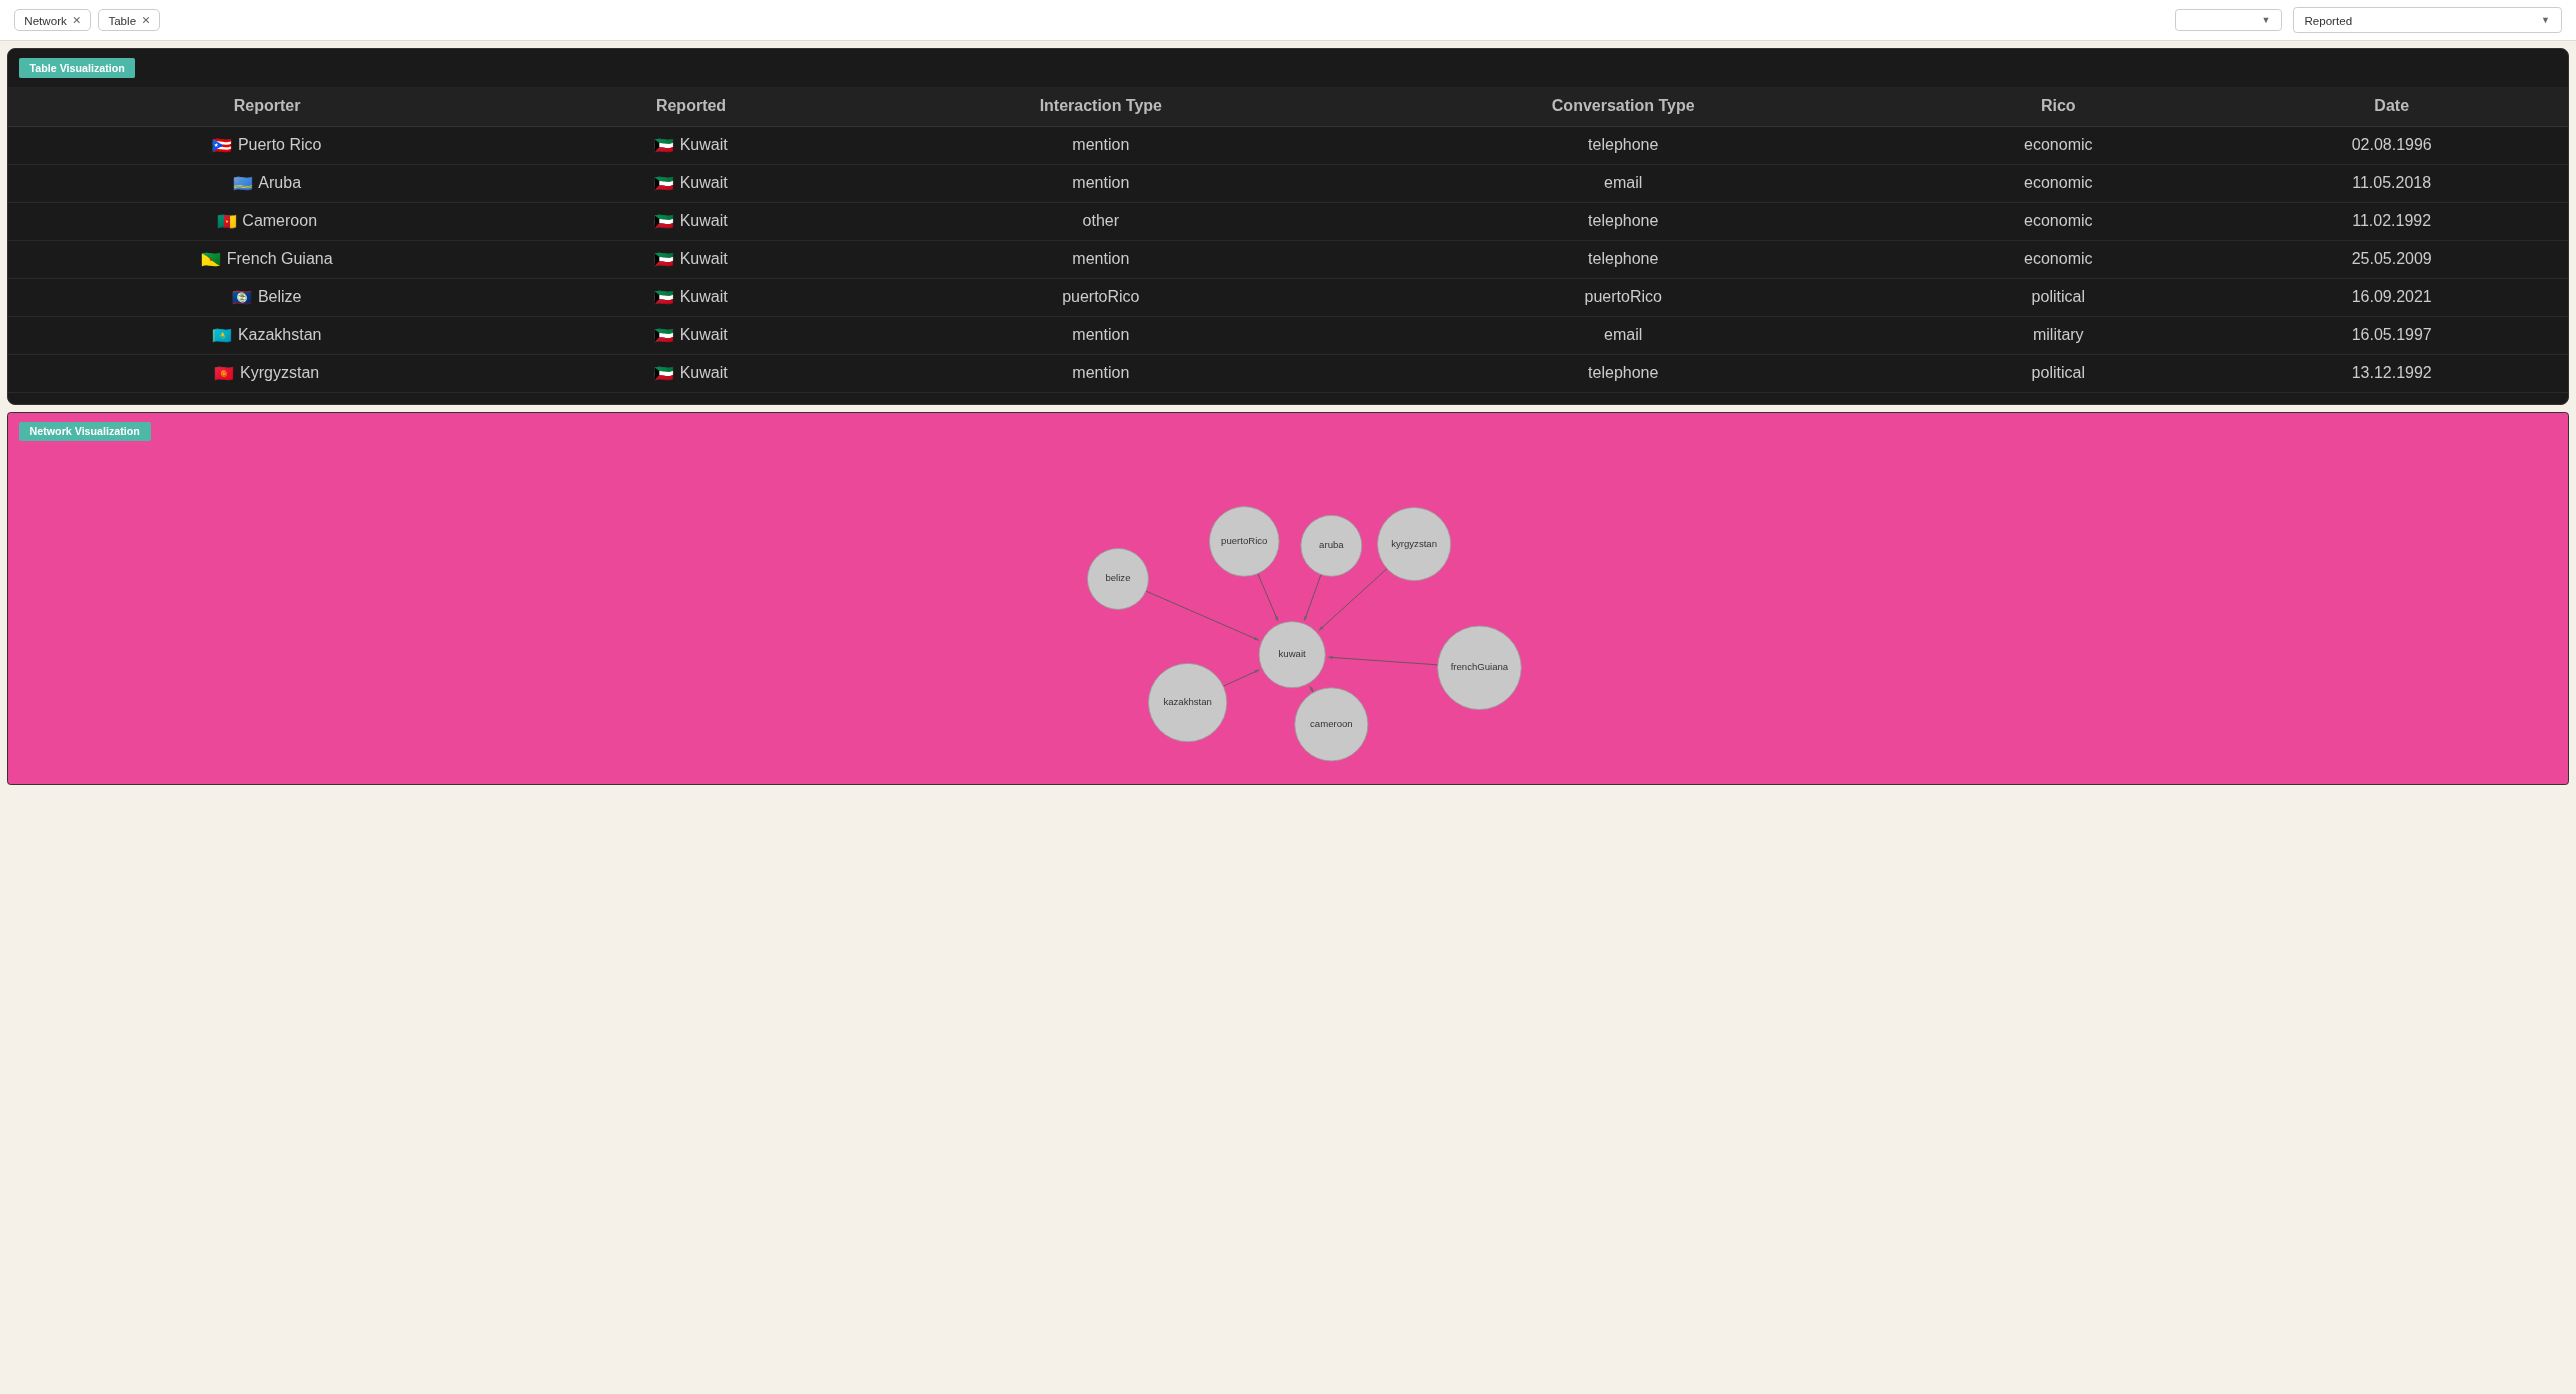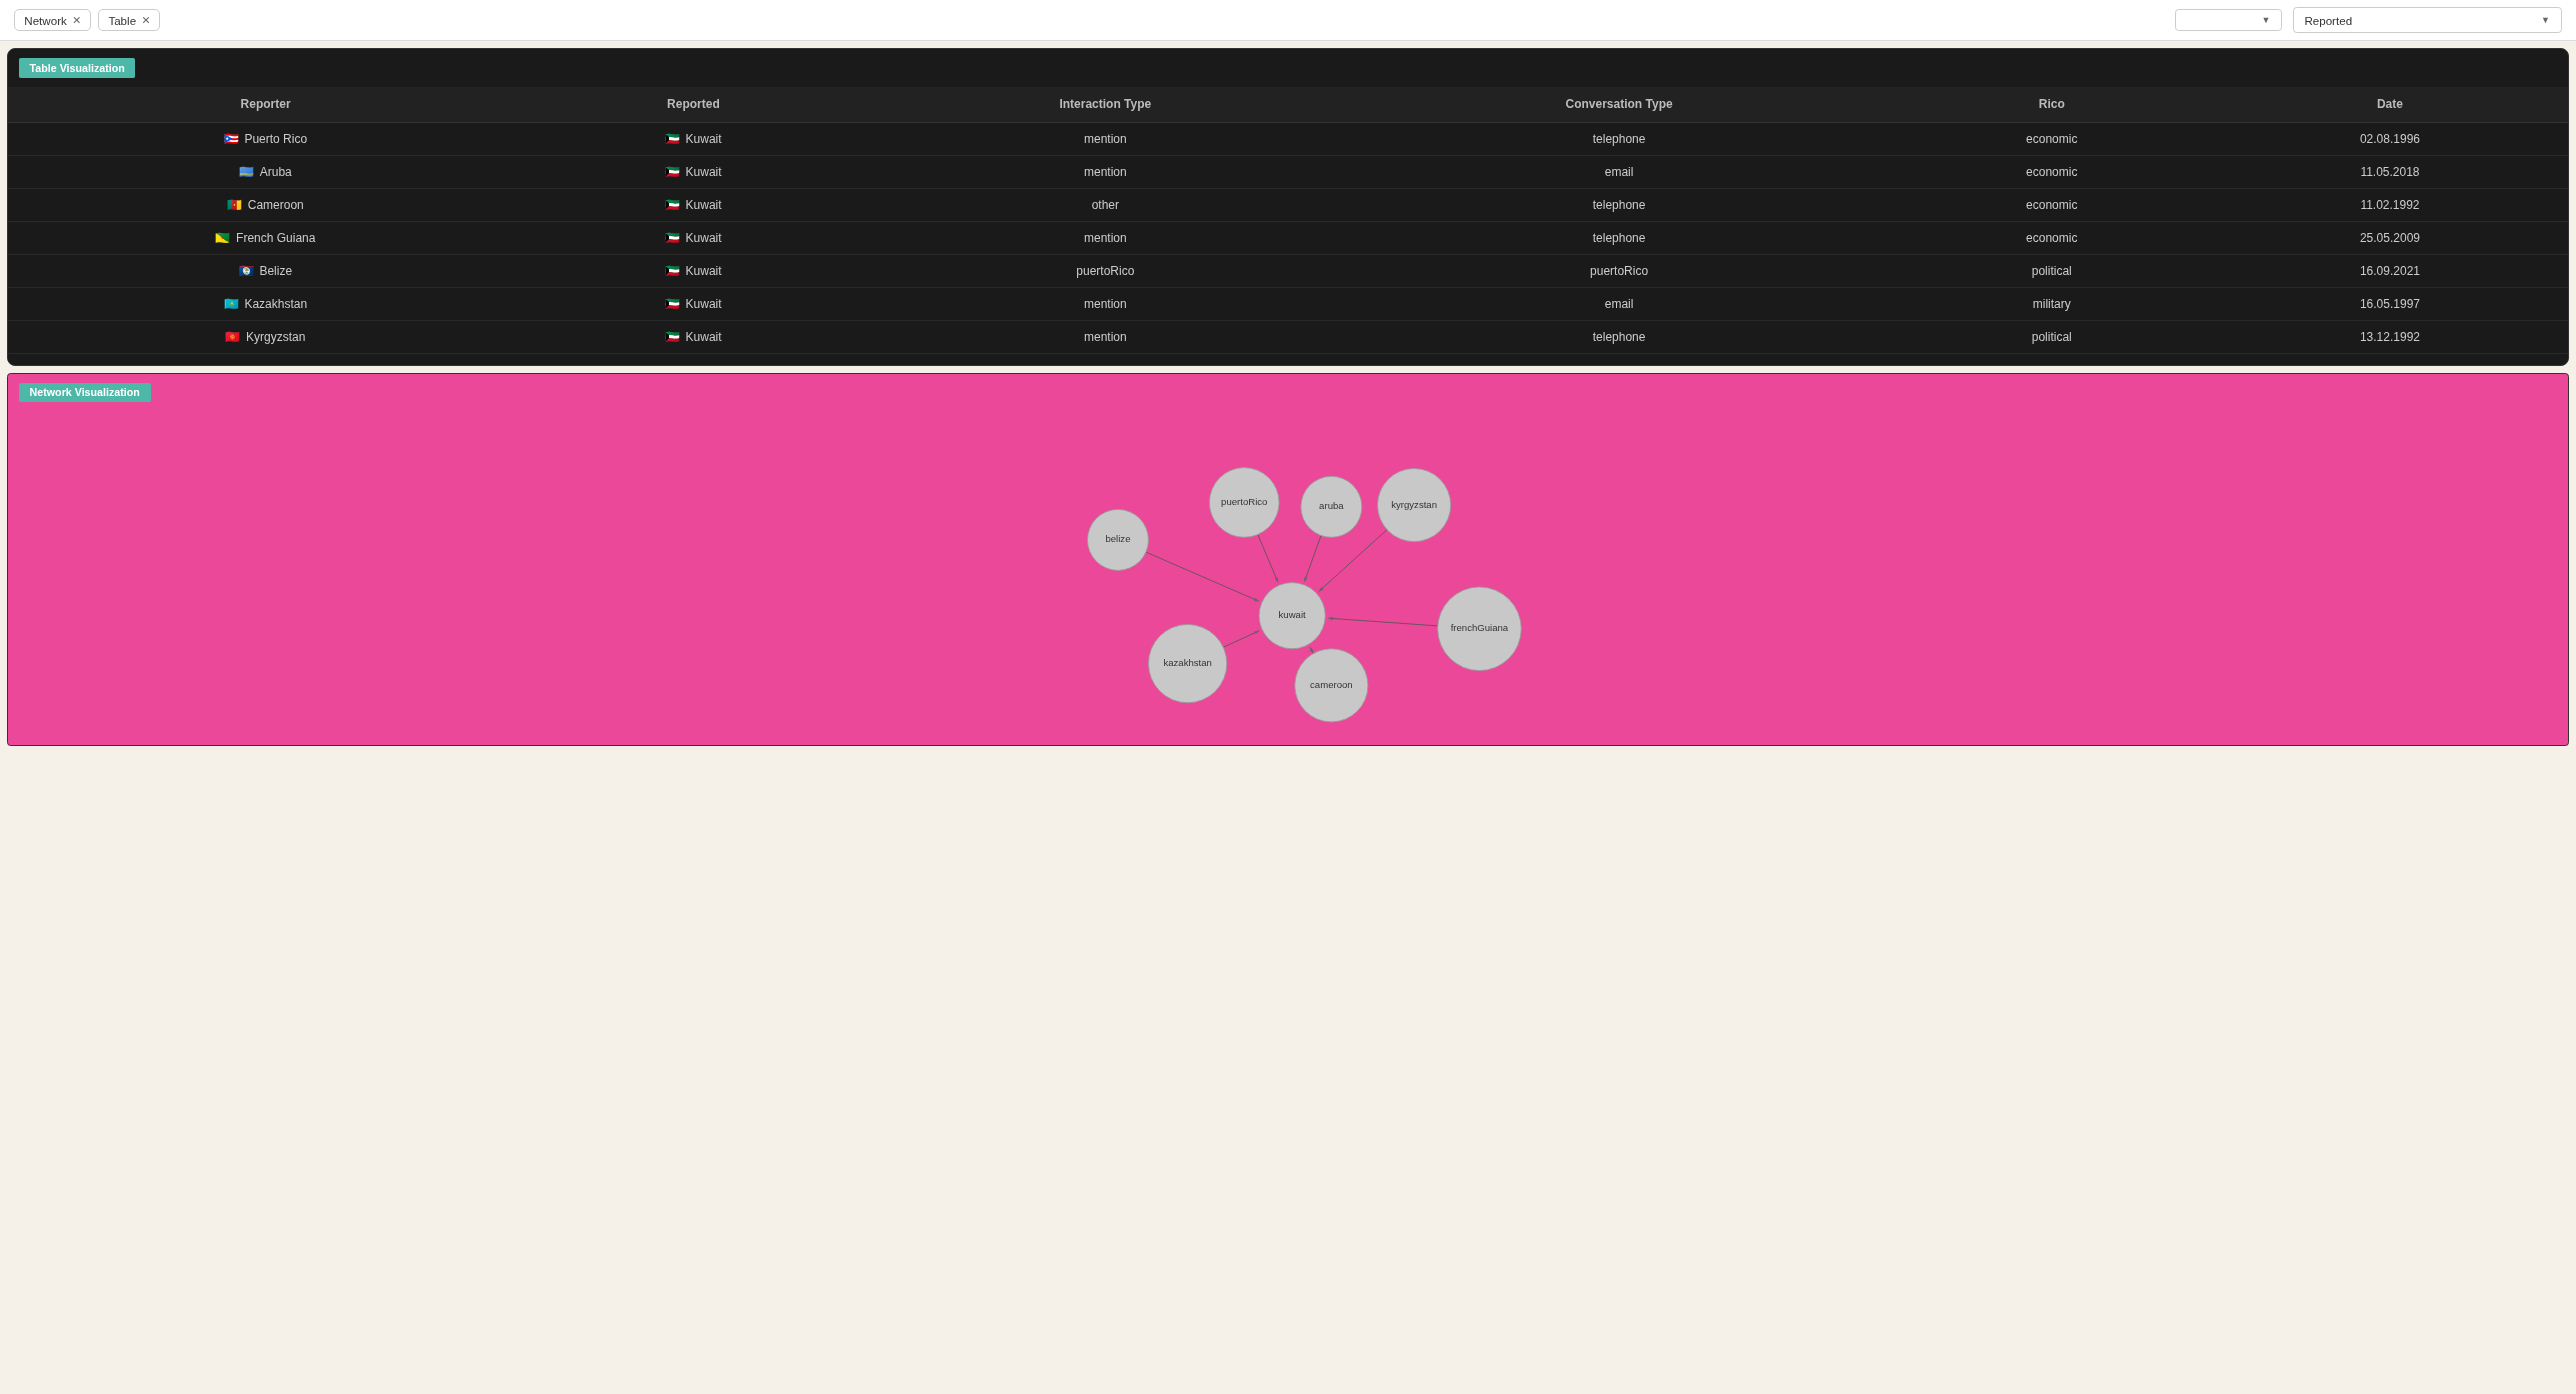--- a/index.html
+++ b/index.html
@@ -84,21 +84,21 @@
       padding: 3.6px 10.7px;
       border-radius: 1.8px;
       margin: 9px 10.7px;
     }
 
     
     .data-table {
       width: 100%;
       border-collapse: collapse;
       color: #ccc;
-      font-size: 12px;
+      font-size: 16px;
       margin-bottom: 10.7px;
     }
     .data-table th {
       background: #222;
       color: #bbb;
       font-weight: bold;
       padding: 10.7px 14.3px;
       text-align: center;
       border-bottom: 0.9px solid #333;
     }

